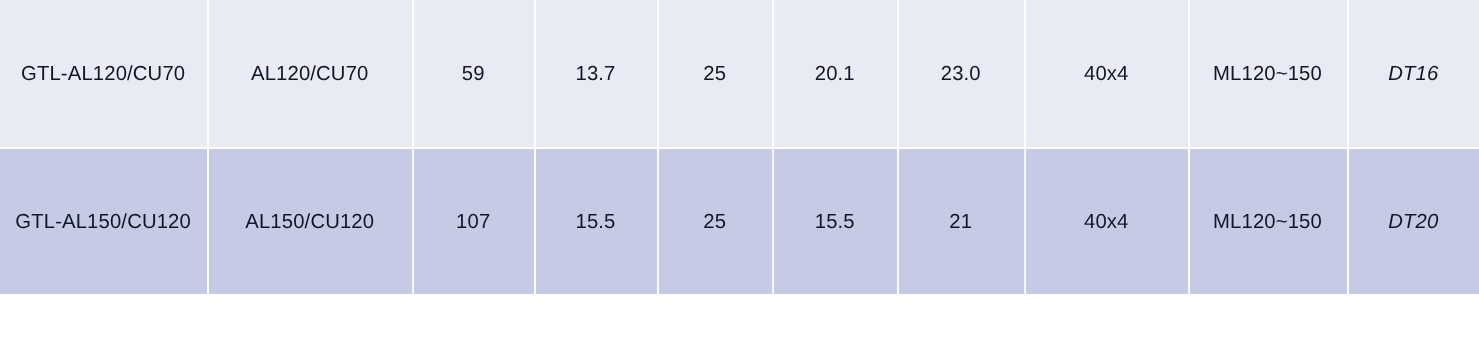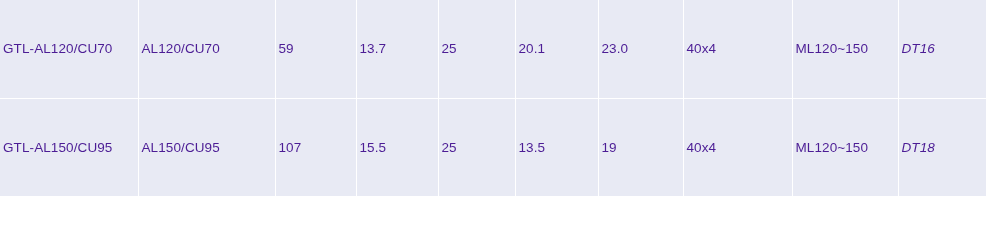--- a/index.html
+++ b/index.html
@@ -29,24 +29,24 @@
   #spec-table col.c4  { width: 77px;  }
   #spec-table col.c5  { width: 83px;  }
   #spec-table col.c6  { width: 85px;  }
   #spec-table col.c7  { width: 109px; }
   #spec-table col.c8  { width: 106px; }
   #spec-table col.c9  { width: 88px;  }
 
   #spec-table tr { height: 38px; }
 
   #spec-table td {
-    text-align: left;
+    text-align: center;
     vertical-align: middle;
     font-size: 13.5px;
-    color: #4c1d95;
+    color: #0f172a;
     padding: 0 3px;
     border-right: 1px solid #ffffff;
     border-bottom: 1px solid #ffffff;
     white-space: nowrap;
     overflow: hidden;
     letter-spacing: 0.1px;
   }
   #spec-table td:last-child { border-right: none; font-style: italic; }
 
   tr.row-light td { background: #e8eaf4; }
@@ -82,26 +82,26 @@
         <td>AL120/CU70</td>
         <td>59</td>
         <td>13.7</td>
         <td>25</td>
         <td>20.1</td>
         <td>23.0</td>
         <td>40x4</td>
         <td>ML120~150</td>
         <td>DT16</td>
       </tr>
-      <tr class="row-light">
-        <td>GTL-AL150/CU95</td>
-        <td>AL150/CU95</td>
+      <tr class="row-dark">
+        <td>GTL-AL150/CU120</td>
+        <td>AL150/CU120</td>
         <td>107</td>
         <td>15.5</td>
         <td>25</td>
-        <td>13.5</td>
-        <td>19</td>
+        <td>15.5</td>
+        <td>21</td>
         <td>40x4</td>
         <td>ML120~150</td>
-        <td>DT18</td>
+        <td>DT20</td>
       </tr>
     </tbody>
 </table>
 
 </body></html>

